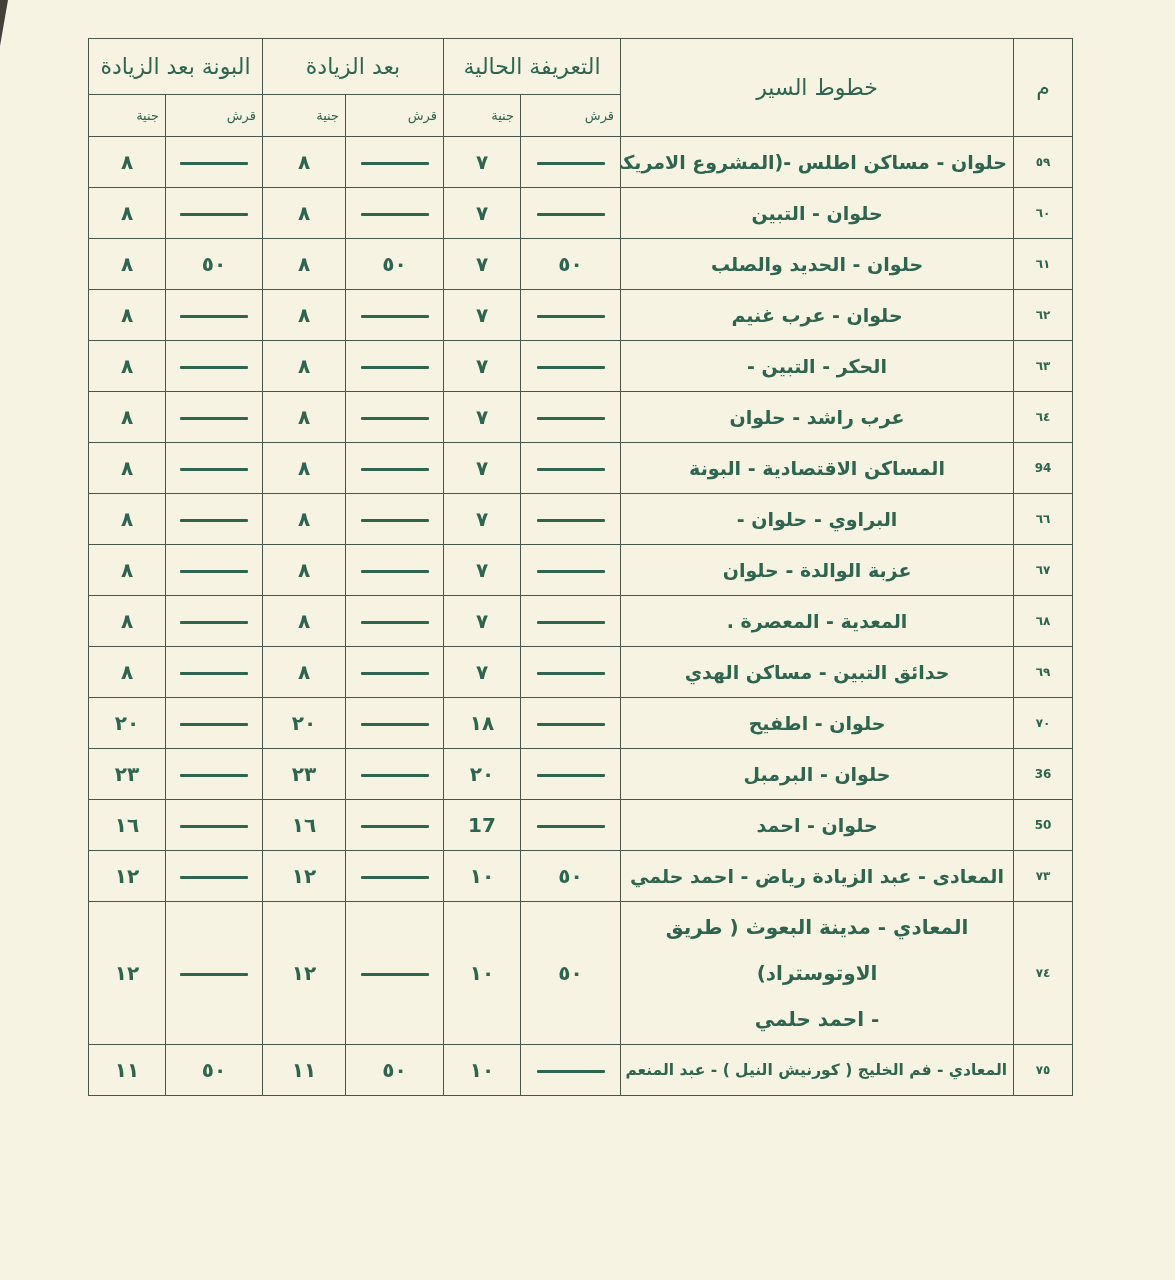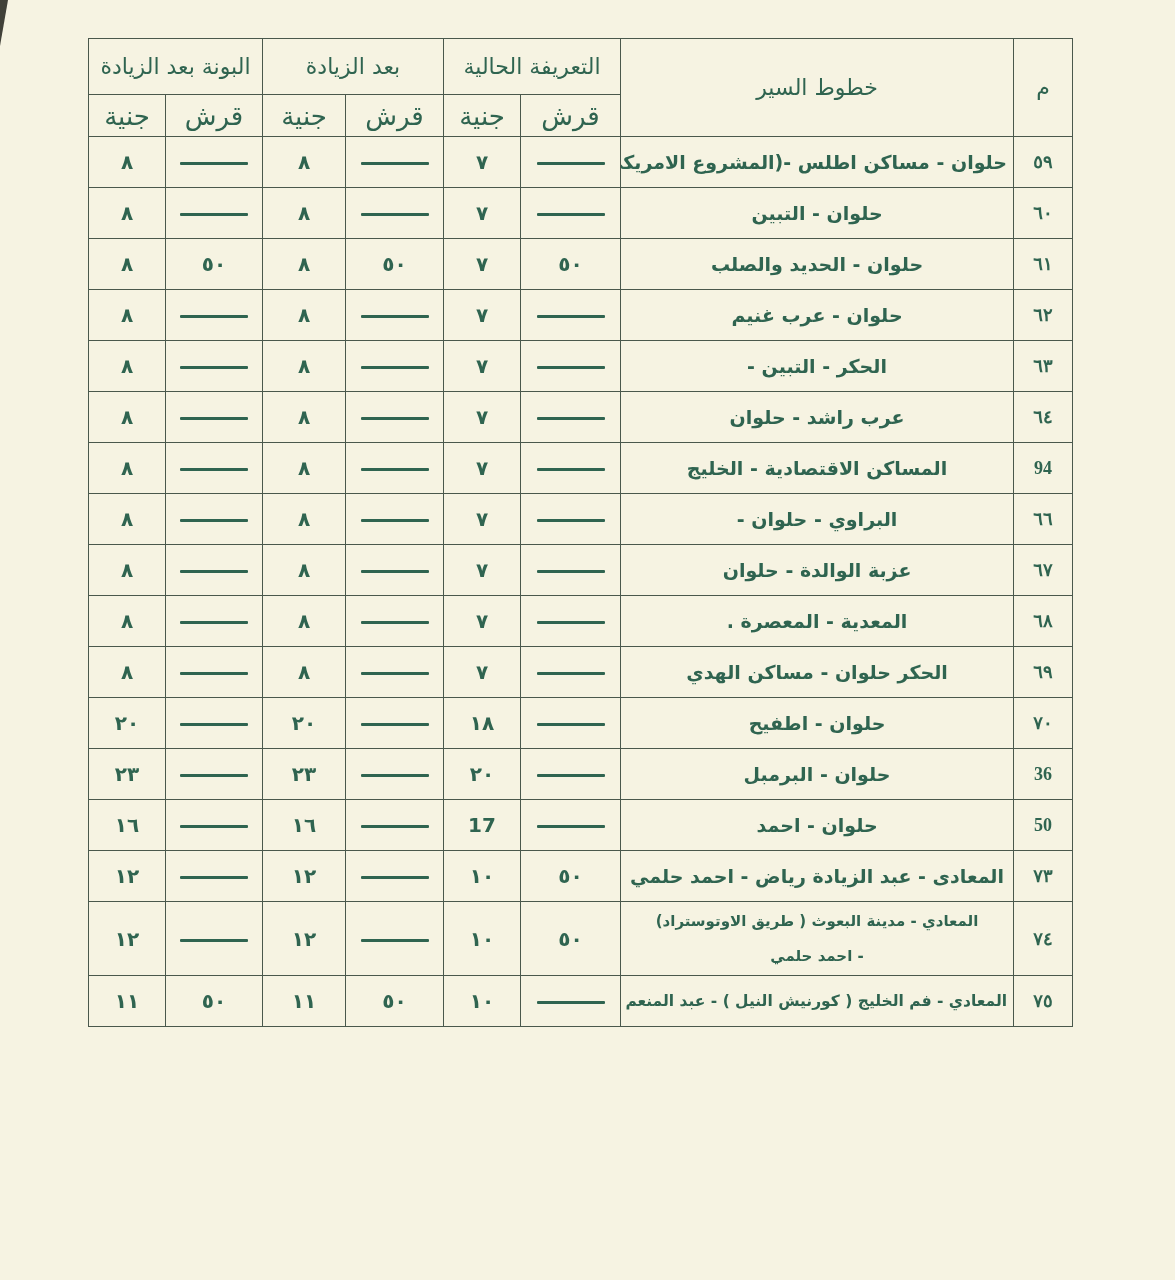--- a/index.html
+++ b/index.html
@@ -38,35 +38,35 @@
   }
   th,td{
     border:1.6px solid var(--border);
     text-align:center;
     vertical-align:middle;
     padding:2px 6px;
     color:var(--ink);
   }
   thead th{font-weight:normal;}
   thead tr.group-row th{height:56px;font-size:22px;}
-  thead tr.sub-row th{height:42px;font-size:26px;}
+  thead tr.sub-row th{height:42px;font-size:13px;text-align:right;}
   th.col-no{font-size:24px;}
   th.col-route{font-size:23px;margin-left:41px;}
   tbody td{height:51px;font-size:20px;font-weight:600;}
-  td.no{font-size:18px;font-family:Liberation Serif, serif;}
+  td.no{font-size:12px;}
   td.route{
     font-size:19px;
     white-space:nowrap;
     overflow:hidden;
     font-weight:600;
   }
   td.route.multiline{
     white-space:pre-line;
     line-height:2.3;
-    font-size:15px;
+    font-size:20px;
   }
   td.route.small{font-size:15.5px;}
   .dash{
     display:inline-block;
     width:68px;height:3px;
     background:var(--ink);
     border-radius:1px;
     vertical-align:middle;
   }
 </style>
@@ -160,21 +160,21 @@
           <td class="route">عرب راشد - حلوان</td>
           <td><span class="dash"></span></td>
           <td>٧</td>
           <td><span class="dash"></span></td>
           <td>٨</td>
           <td><span class="dash"></span></td>
           <td>٨</td>
         </tr>
         <tr>
           <td class="no">94</td>
-          <td class="route">المساكن الاقتصادية - الخليج</td>
+          <td class="route">المساكن الاقتصادية - البونة</td>
           <td><span class="dash"></span></td>
           <td>٧</td>
           <td><span class="dash"></span></td>
           <td>٨</td>
           <td><span class="dash"></span></td>
           <td>٨</td>
         </tr>
         <tr>
           <td class="no">٦٦</td>
           <td class="route">البراوي - حلوان -</td>
@@ -200,21 +200,21 @@
           <td class="route">المعدية - المعصرة .</td>
           <td><span class="dash"></span></td>
           <td>٧</td>
           <td><span class="dash"></span></td>
           <td>٨</td>
           <td><span class="dash"></span></td>
           <td>٨</td>
         </tr>
         <tr>
           <td class="no">٦٩</td>
-          <td class="route">الحكر حلوان - مساكن الهدي</td>
+          <td class="route">حدائق التبين - مساكن الهدي</td>
           <td><span class="dash"></span></td>
           <td>٧</td>
           <td><span class="dash"></span></td>
           <td>٨</td>
           <td><span class="dash"></span></td>
           <td>٨</td>
         </tr>
         <tr>
           <td class="no">٧٠</td>
           <td class="route">حلوان - اطفيح</td>

